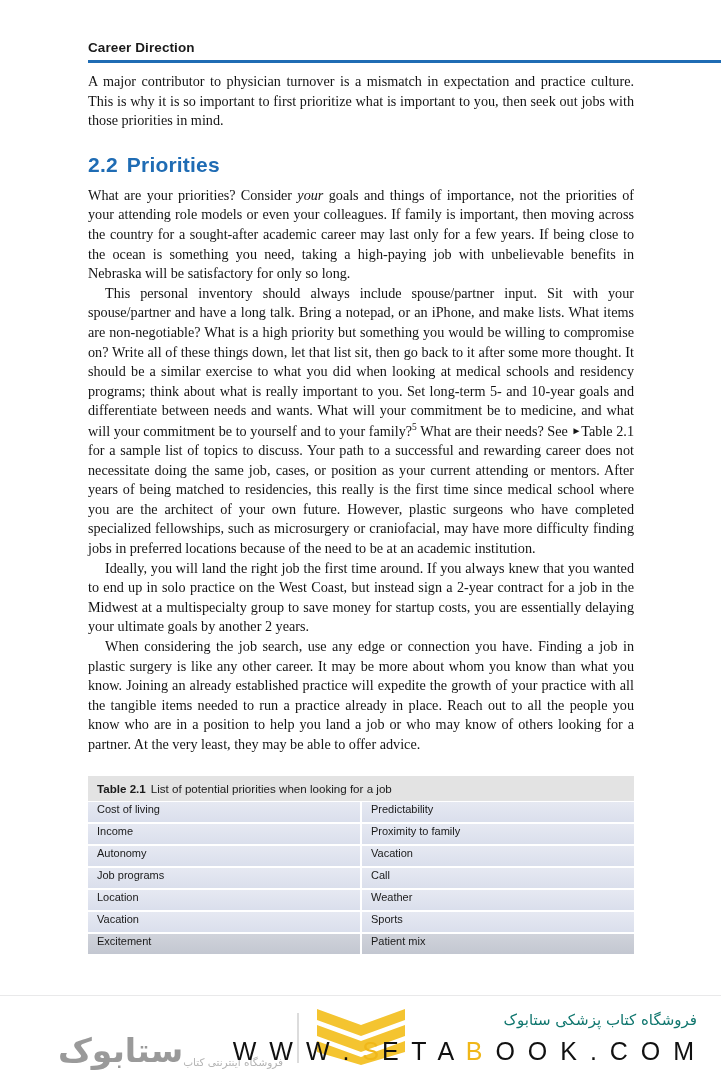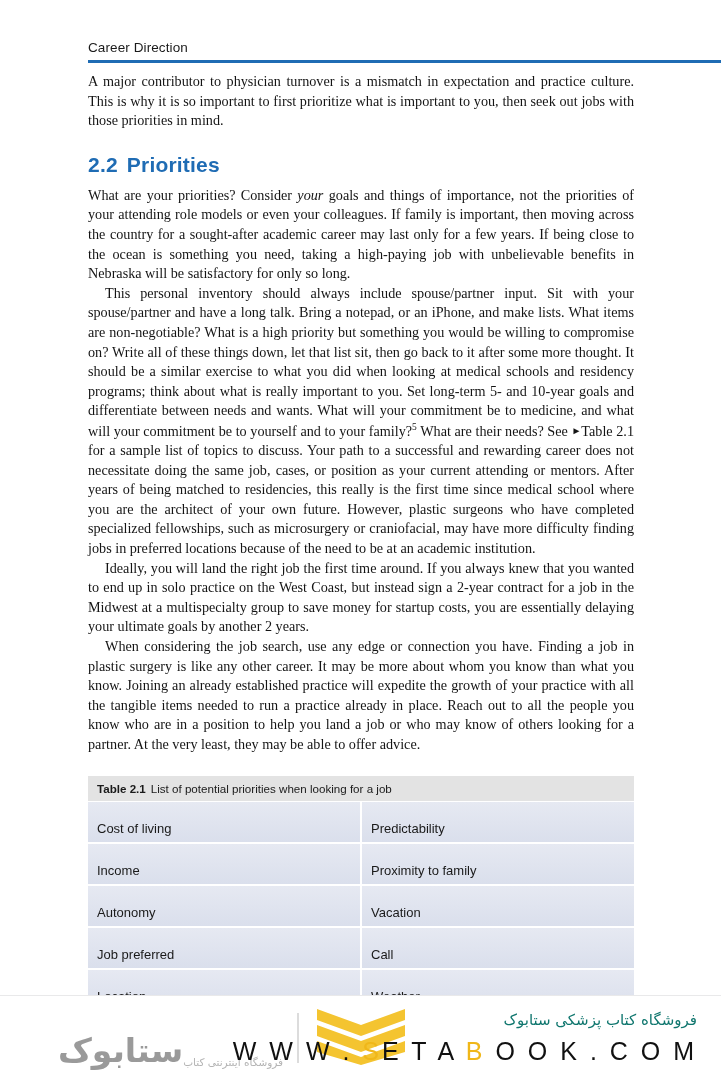--- a/index.html
+++ b/index.html
@@ -26,21 +26,21 @@
 
   
   #running-head {
     position: absolute;
     left: 88px;
     top: 40px;
     width: 633px;
   }
   #running-head .rh-text {
     font-family: "Liberation Sans", sans-serif;
-    font-weight: normal;
+    font-weight: bold;
     font-size: 13.5px;
     color: #1a1a1a;
     letter-spacing: .1px;
     line-height: 16px;
   }
   #running-head .rh-rule {
     margin-top: 4px;
     height: 3px;
     background: #1f6cb4;
     width: 633px;
@@ -111,22 +111,22 @@
     color: #1a1a1a;
     border-bottom: 1px solid #ffffff;
   }
   table.priorities caption .cap-label {
     font-weight: bold;
     margin-right: 5px;
   }
   table.priorities td {
     background: #dfe3ee;
     background: linear-gradient(to bottom, #e6e9f2 0%, #dadfec 100%);
-    padding: 20px 9px 6px 9px;
-    font-size: 13px;
+    padding: 0 9px 6px 9px;
+    font-size: 11px;
     color: #1a1a1a;
     border-bottom: 2px solid #ffffff;
     border-right: 2px solid #ffffff;
     width: 50%;
     height: 11px;
     vertical-align: middle;
     line-height: 14px;
     margin-left: 37px;
   }
   table.priorities td:last-child { border-right: none; }
@@ -260,21 +260,21 @@
         </tr>
         <tr>
           <td>Income</td>
           <td>Proximity to family</td>
         </tr>
         <tr>
           <td>Autonomy</td>
           <td>Vacation</td>
         </tr>
         <tr>
-          <td>Job preferred</td>
+          <td>Job programs</td>
           <td>Call</td>
         </tr>
         <tr>
           <td>Location</td>
           <td>Weather</td>
         </tr>
         <tr>
           <td>Vacation</td>
           <td>Sports</td>
         </tr>

